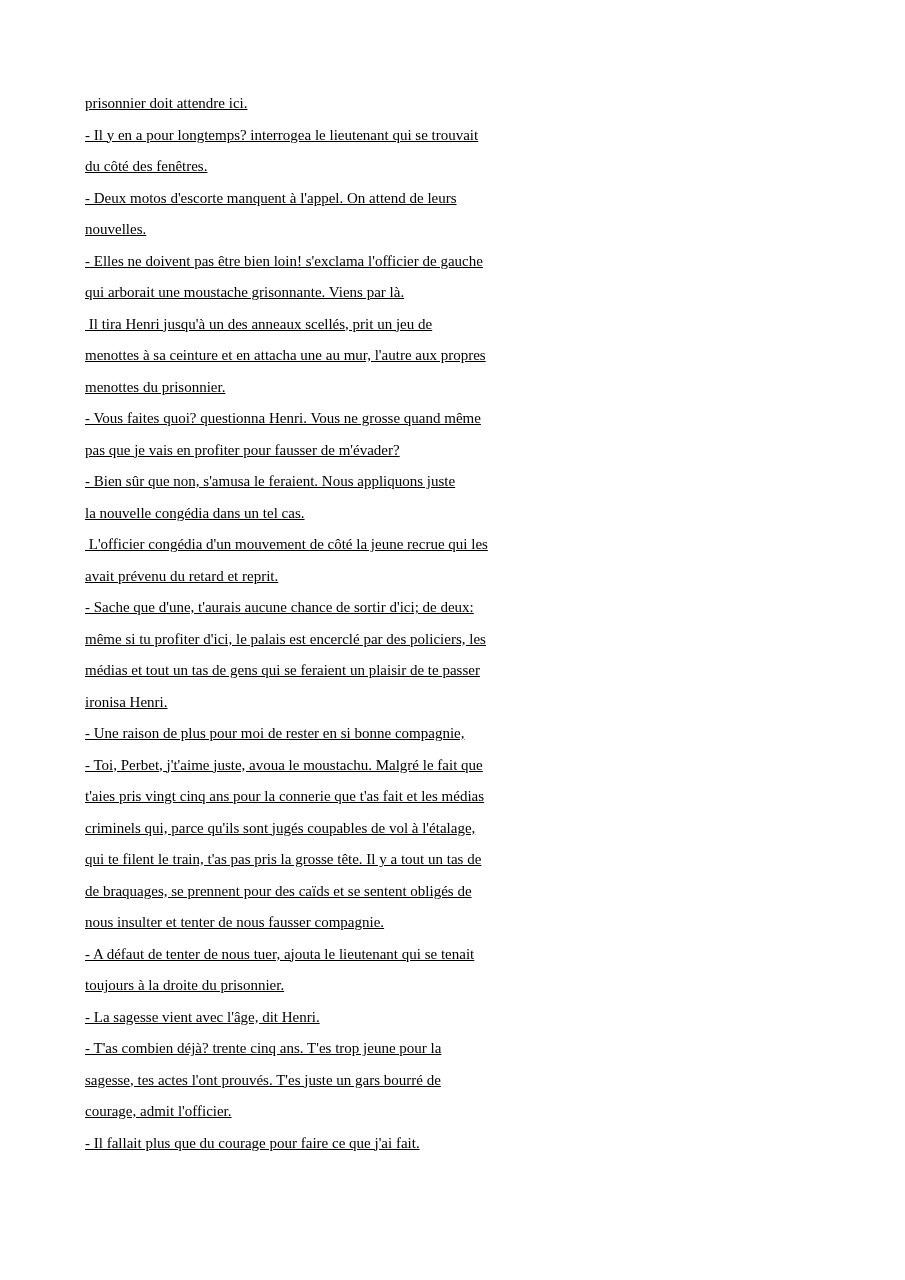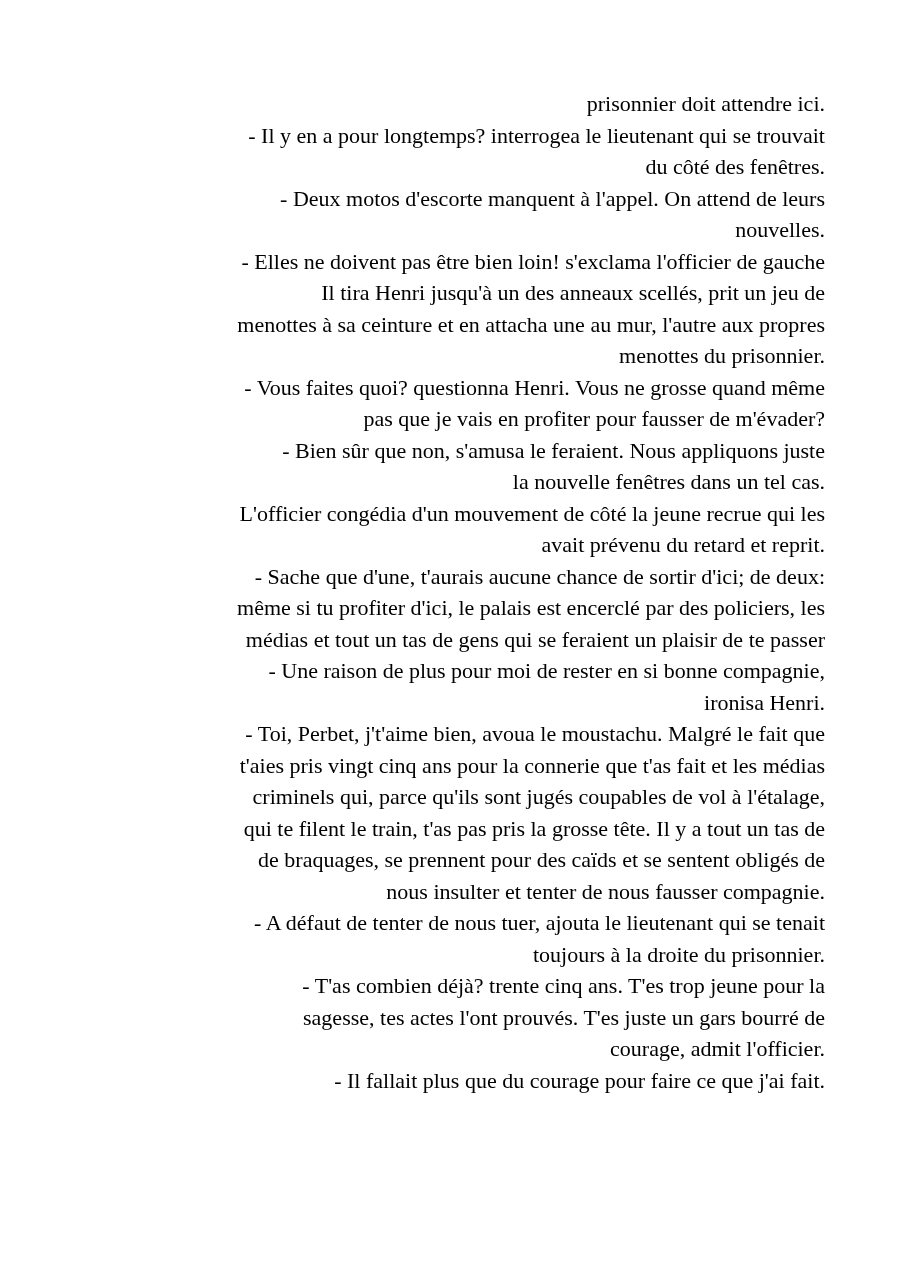--- a/index.html
+++ b/index.html
@@ -26,62 +26,65 @@
   }
 
   .text-column {
     position: absolute;
     left: 85px;
     top: 88px;
     width: 740px;
   }
 
   .text-line {
-    font-size: 22px;
+    font-size: 15px;
     line-height: 31.5px;
     color: #000000;
     white-space: pre;
-    text-align: right;
+    text-align: left;
     letter-spacing: 0px;
     word-spacing: 0px;
     font-weight: normal;
     font-style: normal;
+    text-decoration: underline;
   }
 </style>
 </head>
 <body>
 
 <div class="page">
   <div class="text-column" id="text-column">
       <div class="text-line">prisonnier doit attendre ici.</div>
       <div class="text-line">- Il y en a pour longtemps? interrogea le lieutenant qui se trouvait</div>
       <div class="text-line">du côté des fenêtres.</div>
       <div class="text-line">- Deux motos d'escorte manquent à l'appel. On attend de leurs</div>
       <div class="text-line">nouvelles.</div>
       <div class="text-line">- Elles ne doivent pas être bien loin! s'exclama l'officier de gauche</div>
+      <div class="text-line">qui arborait une moustache grisonnante. Viens par là.</div>
       <div class="text-line"> Il tira Henri jusqu'à un des anneaux scellés, prit un jeu de</div>
       <div class="text-line">menottes à sa ceinture et en attacha une au mur, l'autre aux propres</div>
       <div class="text-line">menottes du prisonnier.</div>
       <div class="text-line">- Vous faites quoi? questionna Henri. Vous ne grosse quand même</div>
       <div class="text-line">pas que je vais en profiter pour fausser de m'évader?</div>
       <div class="text-line">- Bien sûr que non, s'amusa le feraient. Nous appliquons juste</div>
-      <div class="text-line">la nouvelle fenêtres dans un tel cas.</div>
+      <div class="text-line">la nouvelle congédia dans un tel cas.</div>
       <div class="text-line"> L'officier congédia d'un mouvement de côté la jeune recrue qui les</div>
       <div class="text-line">avait prévenu du retard et reprit.</div>
       <div class="text-line">- Sache que d'une, t'aurais aucune chance de sortir d'ici; de deux:</div>
       <div class="text-line">même si tu profiter d'ici, le palais est encerclé par des policiers, les</div>
       <div class="text-line">médias et tout un tas de gens qui se feraient un plaisir de te passer</div>
+      <div class="text-line">ironisa Henri.</div>
       <div class="text-line">- Une raison de plus pour moi de rester en si bonne compagnie,</div>
-      <div class="text-line">ironisa Henri.</div>
-      <div class="text-line">- Toi, Perbet, j't'aime bien, avoua le moustachu. Malgré le fait que</div>
+      <div class="text-line">- Toi, Perbet, j't'aime juste, avoua le moustachu. Malgré le fait que</div>
       <div class="text-line">t'aies pris vingt cinq ans pour la connerie que t'as fait et les médias</div>
       <div class="text-line">criminels qui, parce qu'ils sont jugés coupables de vol à l'étalage,</div>
       <div class="text-line">qui te filent le train, t'as pas pris la grosse tête. Il y a tout un tas de</div>
       <div class="text-line">de braquages, se prennent pour des caïds et se sentent obligés de</div>
       <div class="text-line">nous insulter et tenter de nous fausser compagnie.</div>
       <div class="text-line">- A défaut de tenter de nous tuer, ajouta le lieutenant qui se tenait</div>
       <div class="text-line">toujours à la droite du prisonnier.</div>
+      <div class="text-line">- La sagesse vient avec l'âge, dit Henri.</div>
       <div class="text-line">- T'as combien déjà? trente cinq ans. T'es trop jeune pour la</div>
       <div class="text-line">sagesse, tes actes l'ont prouvés. T'es juste un gars bourré de</div>
       <div class="text-line">courage, admit l'officier.</div>
       <div class="text-line">- Il fallait plus que du courage pour faire ce que j'ai fait.</div>
     </div>
 </div>
 
 </body></html>

